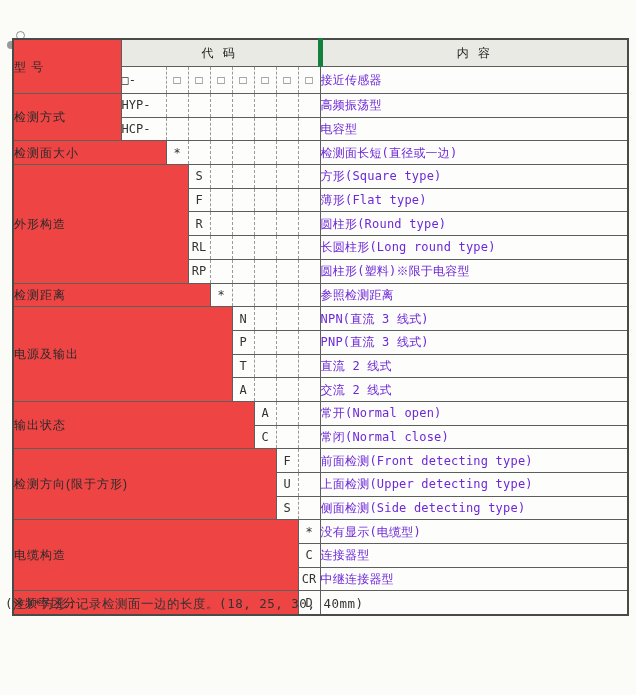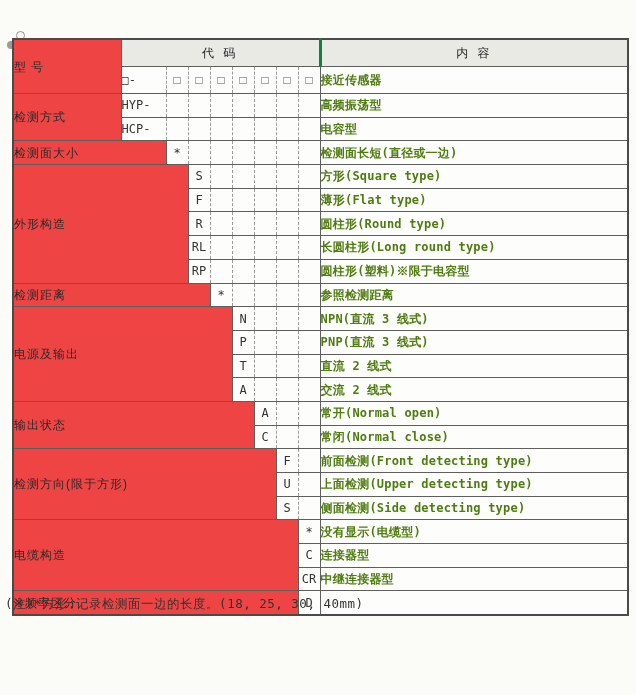--- a/index.html
+++ b/index.html
@@ -40,21 +40,21 @@
   
   td.lbl{
     background:#ef4444;
     border-right:1px solid #5e5e5c;
     padding-left:11px;
     font-size:12.5px;letter-spacing:1px;color:#2b2b2b;
   }
   td.hd{
     background:#e9eae4;text-align:center;
     font-size:13px;letter-spacing:3px;color:#222;
-    border-right:3px solid #15803d;
+    border-right:5px solid #15803d;
   }
   td.prefix{
     padding-left:7px;
     font-family:"DejaVu Sans Mono","Liberation Mono",monospace;
     font-size:12px;color:#333;
     border-right:1px dashed #9a9a98;
   }
   td.code{
     text-align:center;
     font-family:"DejaVu Sans Mono","Liberation Mono",monospace;
@@ -65,21 +65,21 @@
   td.box{
     text-align:center;font-size:12px;color:#555;
     border-right:1px dashed #9a9a98;
   }
   td.empty{border-right:1px dashed #9a9a98;}
   td.empty.last, td.box.last, td.code.lastcol{border-right:none;}
   td.content{
     border-left:1px solid #5e5e5c;
     padding-left:7px;
     font-family:"DejaVu Sans Mono","Liberation Mono",monospace;
-    font-size:12px;color:#4d7c0f;letter-spacing:0.2px;font-weight:bold;
+    font-size:12px;color:#6d28d9;letter-spacing:0.2px;
   }
   table.model-table{border:2px solid #4a4a48;}
   
   .notes{position:absolute;left:5px;top:592px;width:620px;}
   .note-line{
     font-size:12.5px;color:#333;line-height:23px;letter-spacing:0.5px;
     font-family:"DejaVu Sans Mono","Liberation Mono",monospace;
     white-space:nowrap;
   }
   .note-line.indent{padding-left:26px;}

